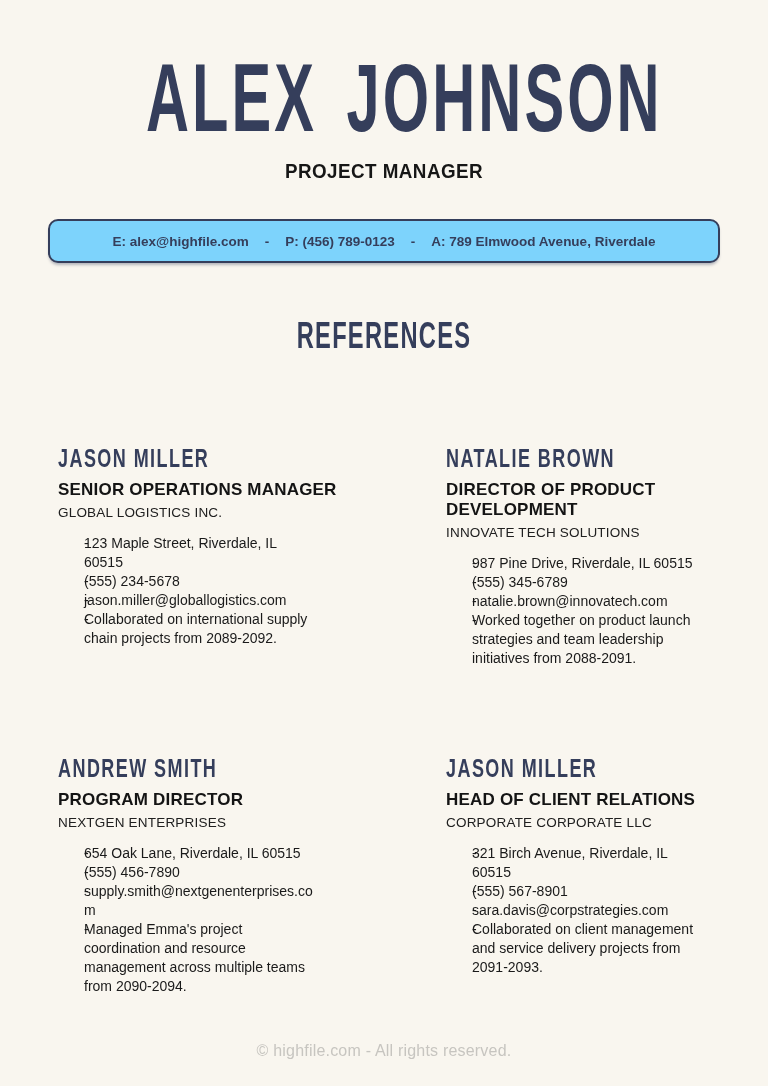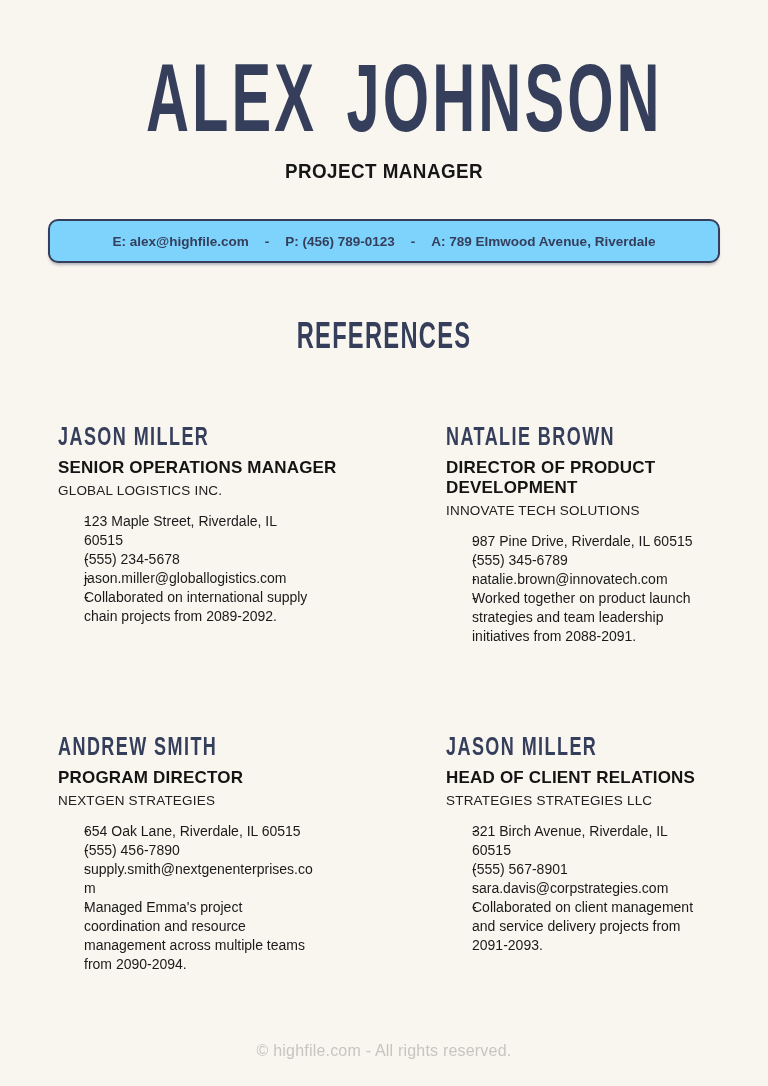--- a/index.html
+++ b/index.html
@@ -67,21 +67,21 @@
     font-weight: 700;
     color: #353e5b;
     letter-spacing: 2px;
     transform: scaleX(0.64);
     transform-origin: center;
     white-space: nowrap;
   }
 
   
   .refs-grid {
-    margin-top: 70px;
+    margin-top: 92px;
     padding: 0 58px;
     display: grid;
     grid-template-columns: 330px 1fr;
     column-gap: 58px;
     row-gap: 88px;
   }
   .ref-name {
     font-size: 25px;
     line-height: 1;
     font-weight: 700;
@@ -197,21 +197,21 @@
         <li>
             <span class="dash">-</span>
             <span class="detail-text">Worked together on product launch strategies and team leadership initiatives from 2088-2091.</span>
           </li>
       </ul>
     </div>
 
     <div class="ref-card">
       <div><span class="ref-name">ANDREW SMITH</span></div>
       <div class="ref-title">PROGRAM DIRECTOR</div>
-      <div class="ref-company">NEXTGEN STRATEGIES</div>
+      <div class="ref-company">NEXTGEN ENTERPRISES</div>
       <ul class="ref-list">
         <li>
             <span class="dash">-</span>
             <span class="detail-text">654 Oak Lane, Riverdale, IL 60515</span>
           </li>
         <li>
             <span class="dash">-</span>
             <span class="detail-text">(555) 456-7890</span>
           </li>
         <li>
@@ -221,21 +221,21 @@
         <li>
             <span class="dash">-</span>
             <span class="detail-text">Managed Emma's project coordination and resource management across multiple teams from 2090-2094.</span>
           </li>
       </ul>
     </div>
 
     <div class="ref-card">
       <div><span class="ref-name">JASON MILLER</span></div>
       <div class="ref-title">HEAD OF CLIENT RELATIONS</div>
-      <div class="ref-company">STRATEGIES STRATEGIES LLC</div>
+      <div class="ref-company">CORPORATE CORPORATE LLC</div>
       <ul class="ref-list">
         <li>
             <span class="dash">-</span>
             <span class="detail-text">321 Birch Avenue, Riverdale, IL 60515</span>
           </li>
         <li>
             <span class="dash">-</span>
             <span class="detail-text">(555) 567-8901</span>
           </li>
         <li>

